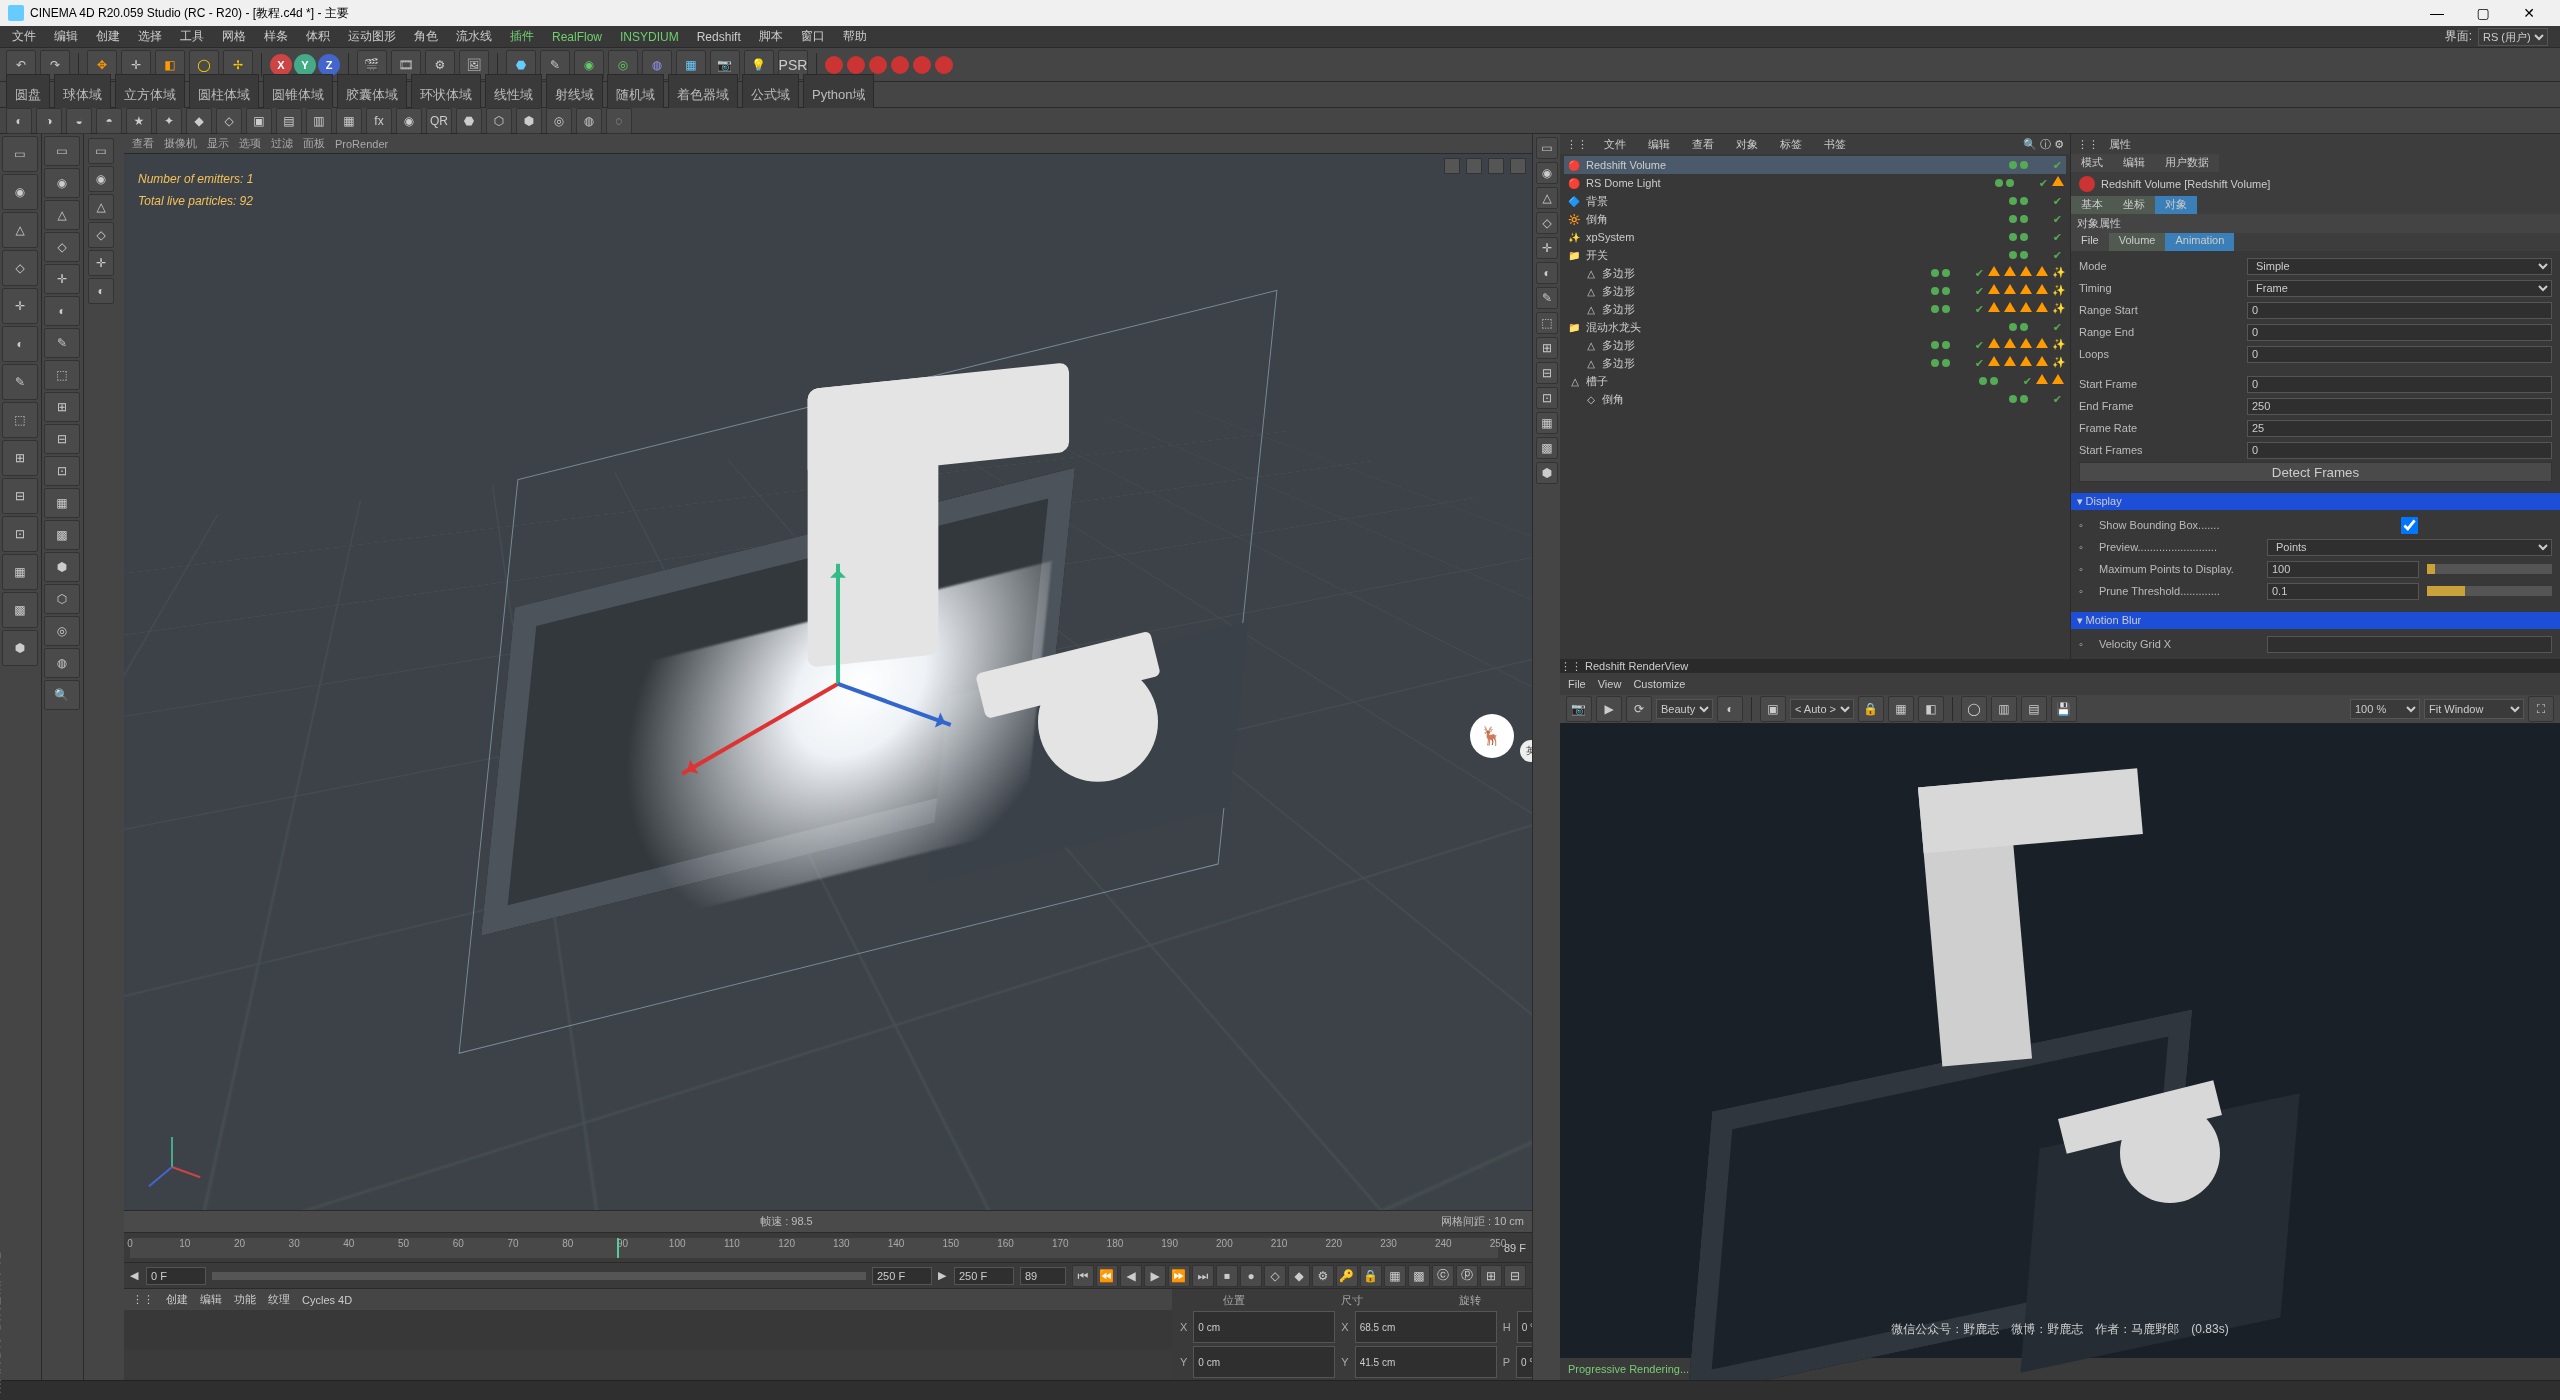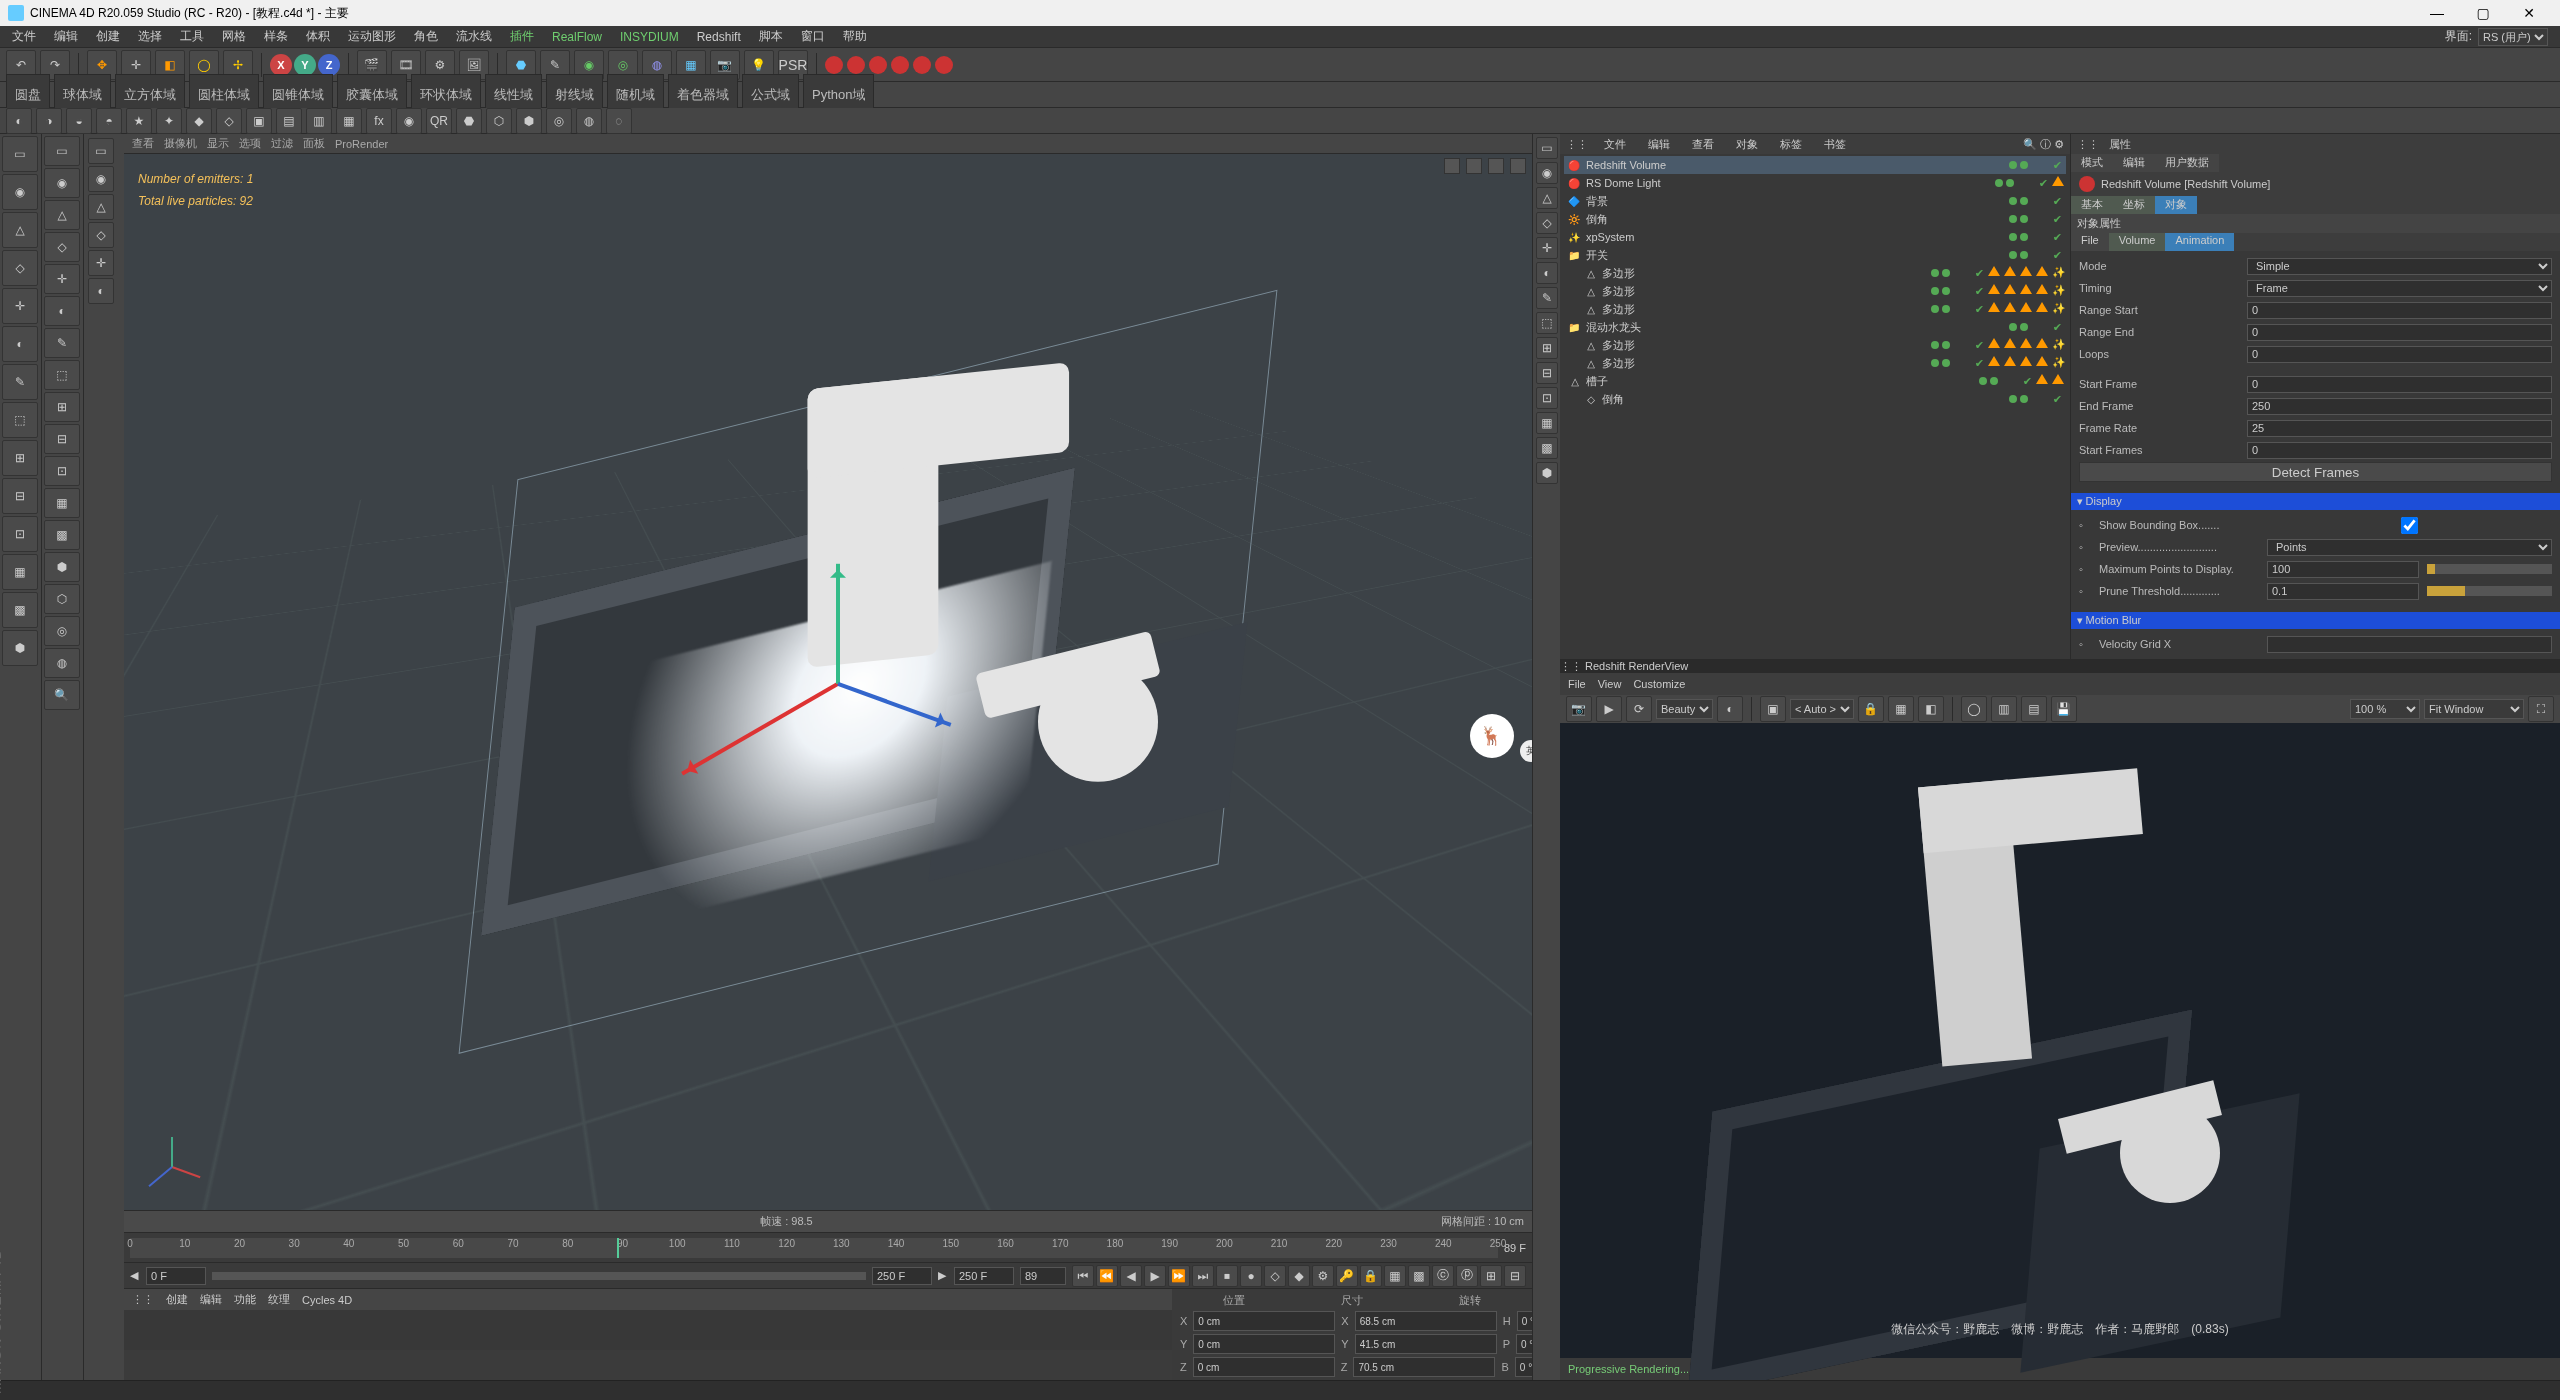--- a/index.html
+++ b/index.html
@@ -84,21 +84,21 @@
 
 .btabs { height:22px; background:#454545; display:flex; align-items:center; gap:12px; padding:0 8px; font-size:11px; border-top:1px solid #2a2a2a;}
 .bcontent{ height:40px; background:#383838;}
 
 
 .coordpanel { height:92px; background:#3a3a3a; display:flex; flex-direction:column; padding:4px 8px; gap:3px; font-size:11px; border-top:1px solid #2a2a2a;}
 .coordpanel .hdr{display:flex; gap:10px;}
 .coordpanel .hdr span{flex:1; text-align:center; color:#aaa;}
 .coordpanel .row{display:flex; gap:6px; align-items:center;}
 .coordpanel .row .lbl{width:14px; color:#aaa;}
-.coordpanel input{flex:1; background:#2f2f2f; color:#ccc; border:1px solid #555; height:20px; font-size:10px; padding:0 4px;}
+.coordpanel input{flex:1; background:#2f2f2f; color:#ccc; border:1px solid #555; height:32px; font-size:10px; padding:0 4px;}
 .coordpanel select,.coordpanel button{background:#3a3a3a; color:#ccc; border:1px solid #555; font-size:10px; height:18px;}
 .iconstrip { width:28px; background:#454545; display:flex; flex-direction:column; gap:3px; padding:3px; border-left:1px solid #2a2a2a;}
 .iconstrip .tbtn{width:22px;height:22px;}
 
 
 .panel { display:flex; flex-direction:column; border-bottom:1px solid #2a2a2a;}
 .panel .phdr { height:20px; background:#3d3d3d; display:flex; align-items:center; padding:0 6px; font-size:11px; gap:10px;}
 .panel .phdr .tab{padding:1px 6px;}
 .objtree { flex:1; background:#383838; overflow:auto; padding:2px 4px;}
 .objrow { display:flex; align-items:center; height:18px; gap:4px; font-size:11px;}

